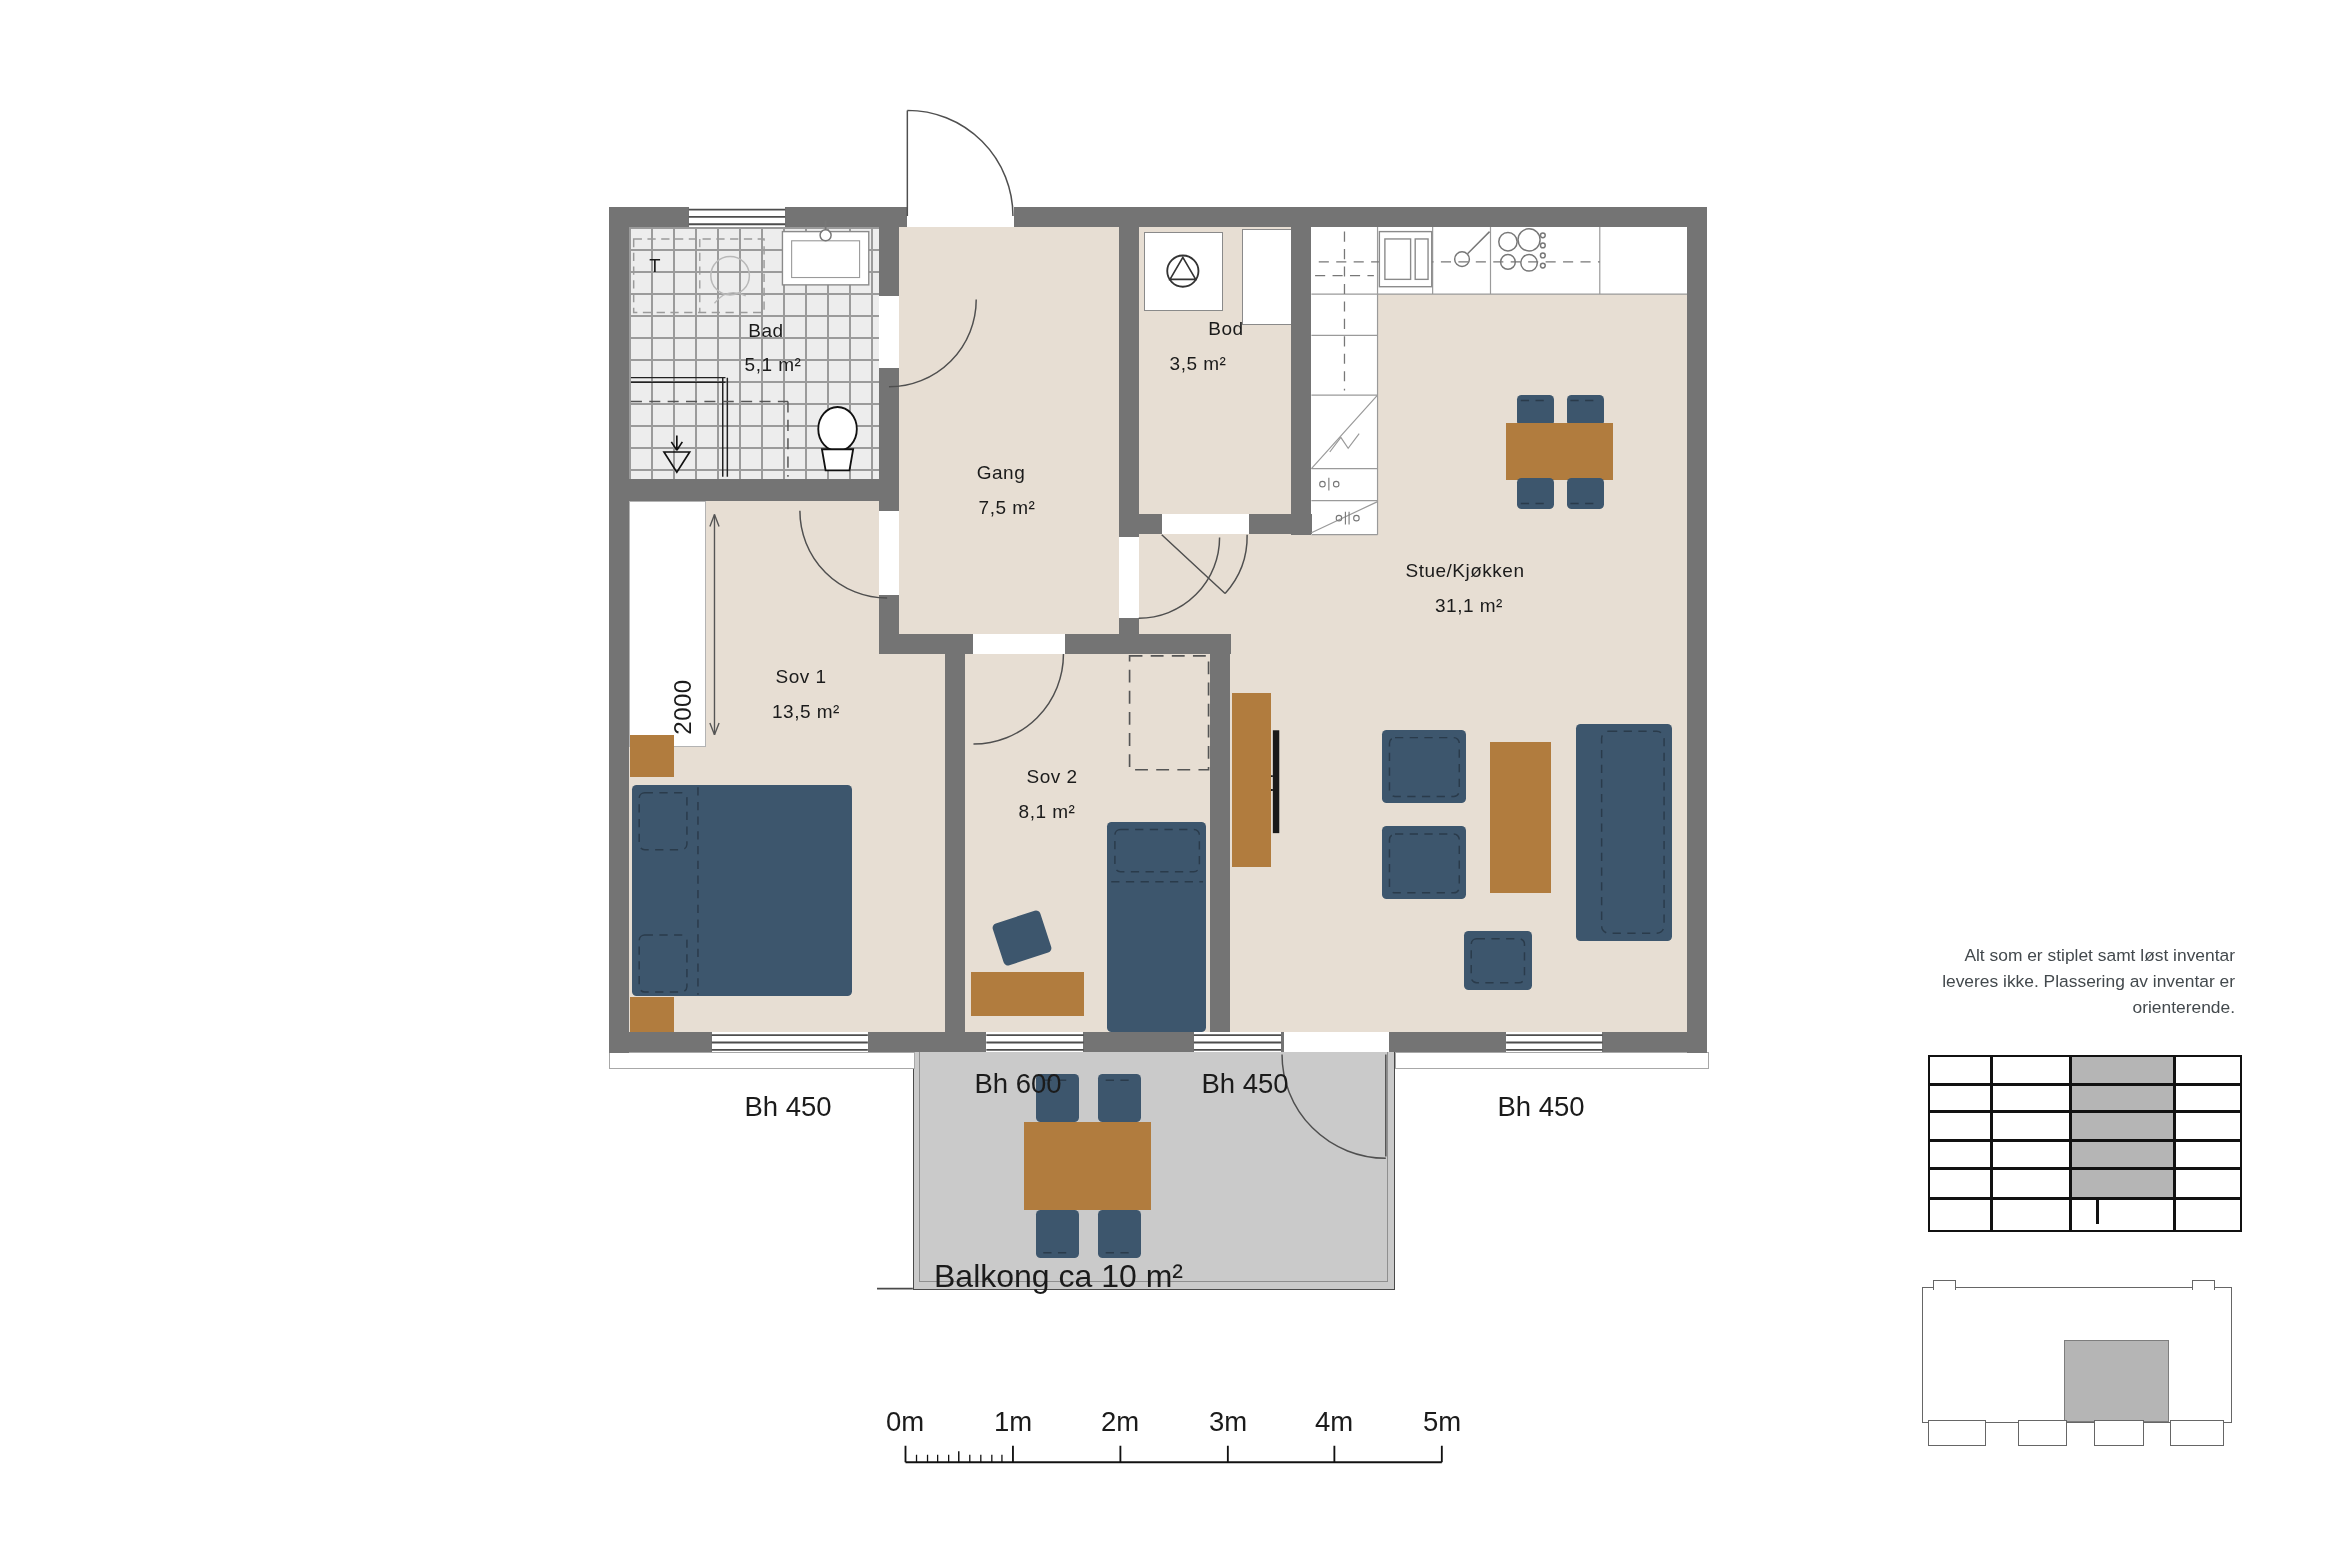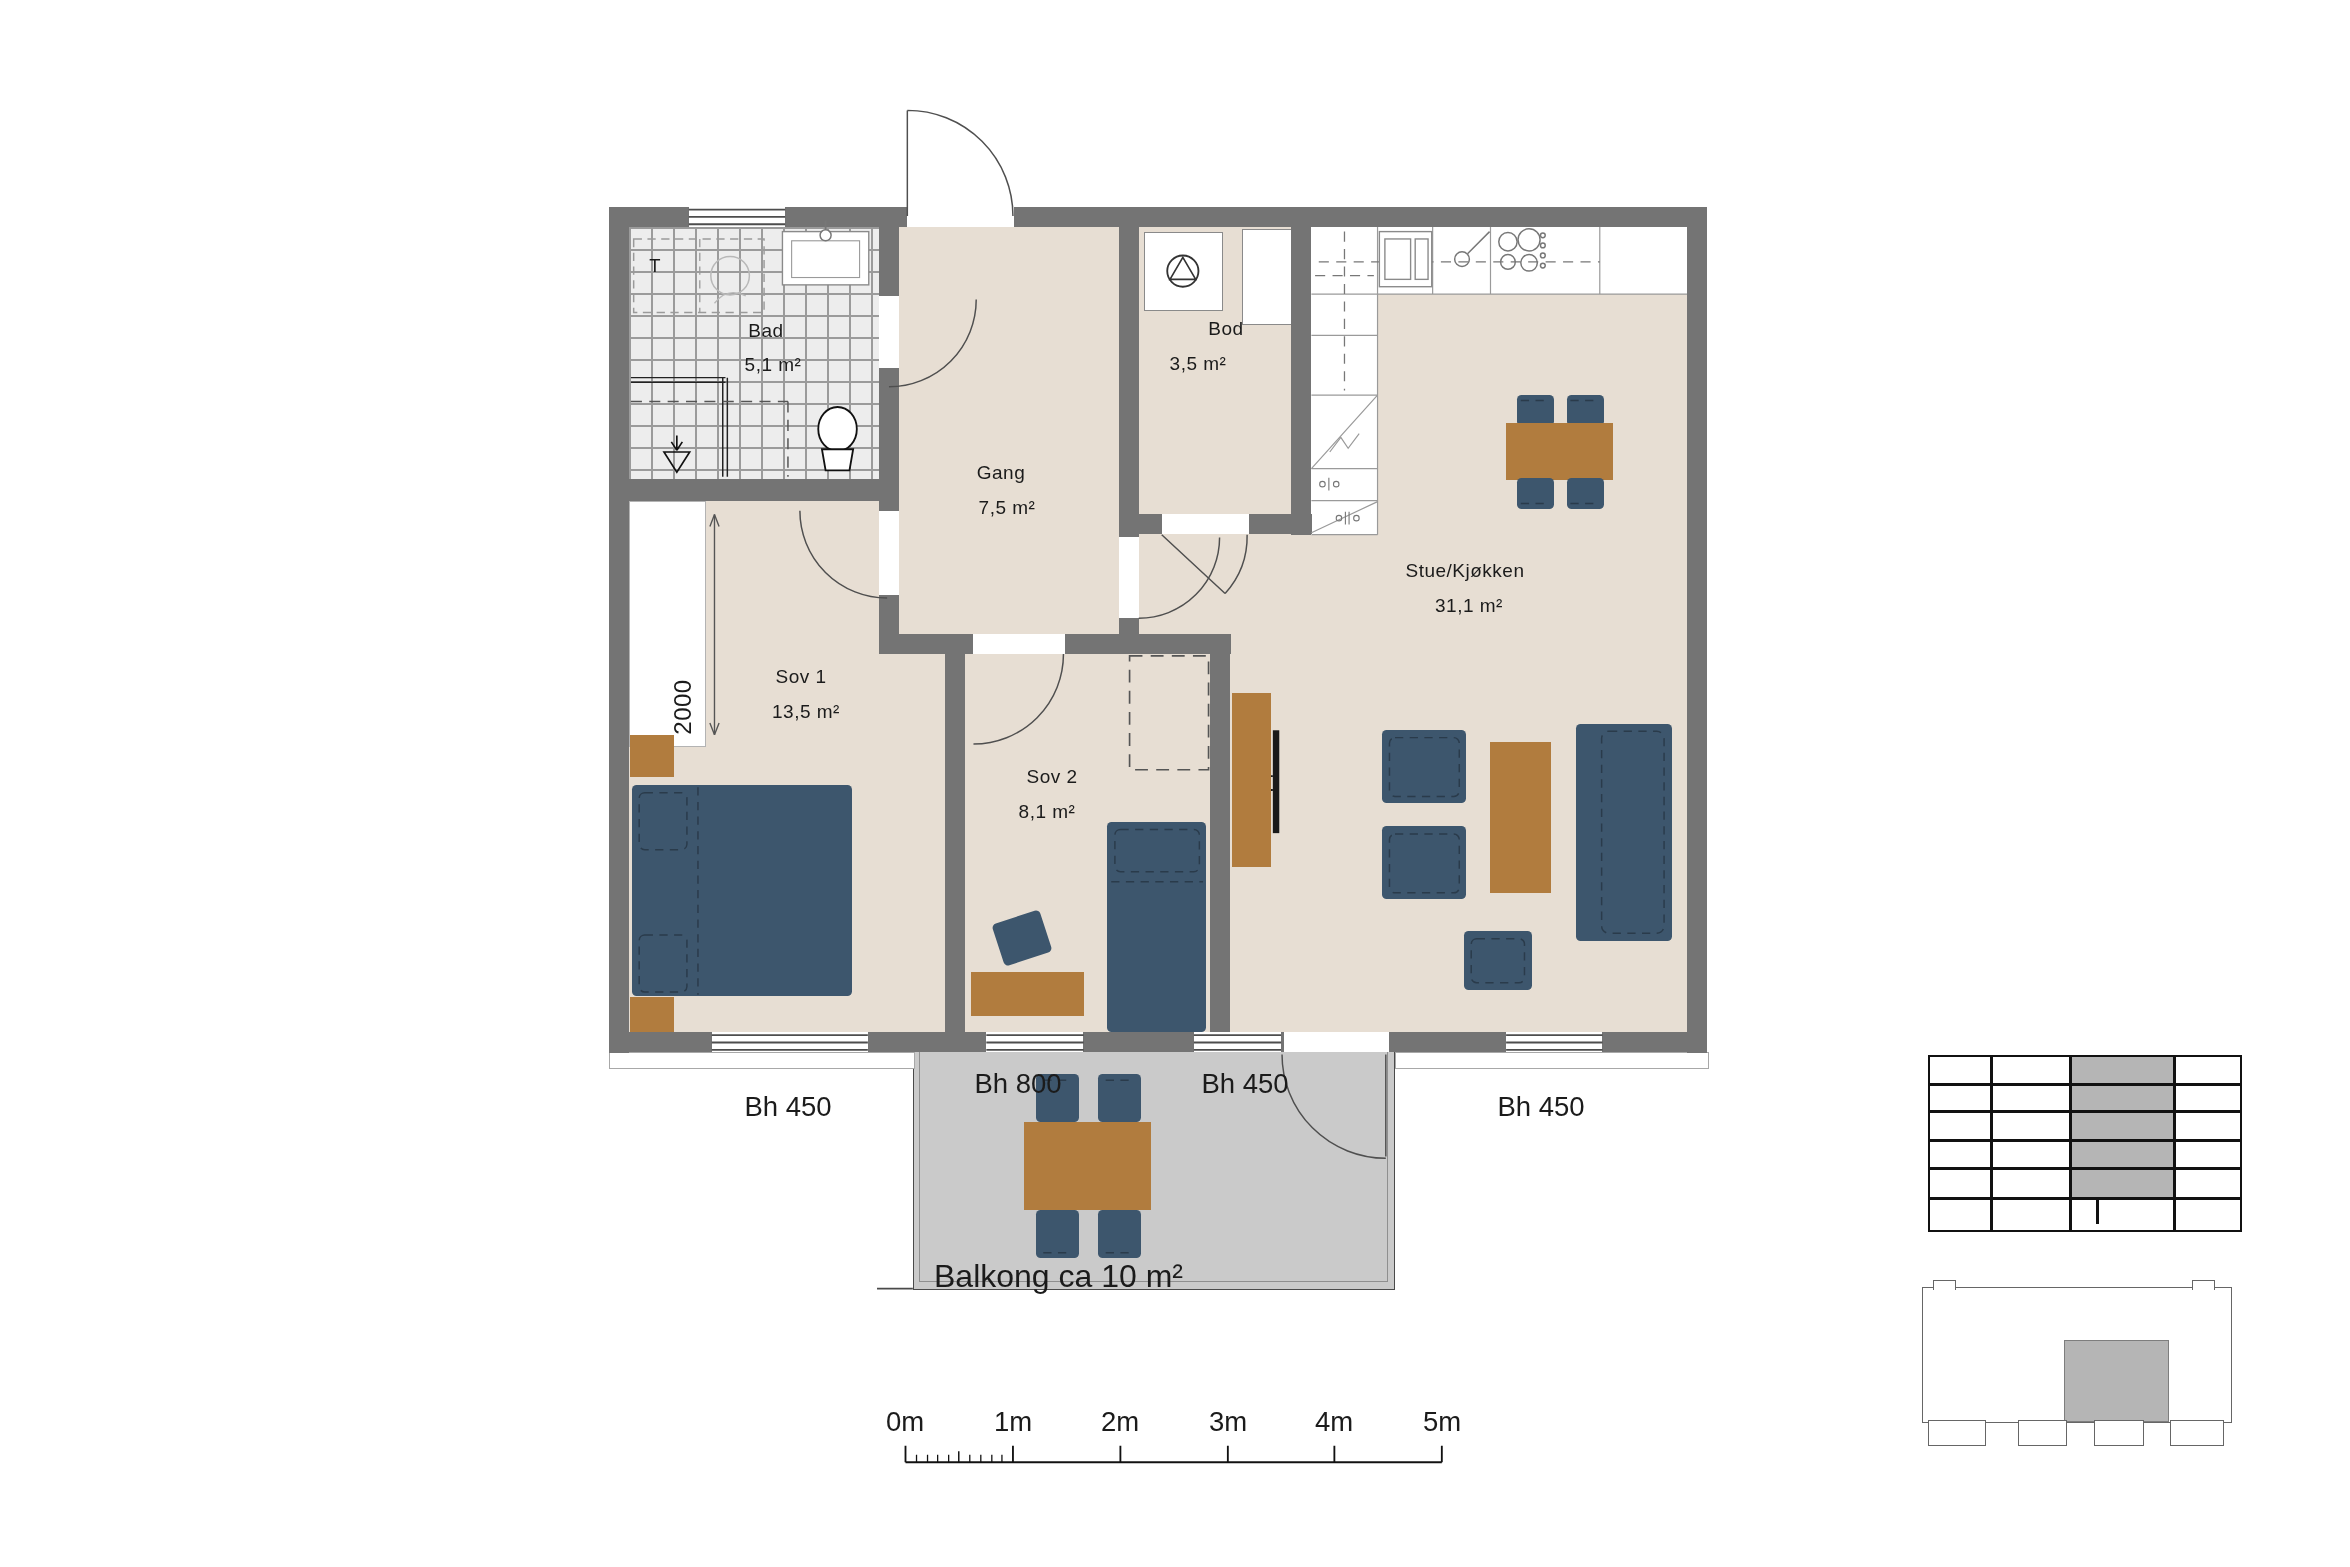--- a/index.html
+++ b/index.html
@@ -274,31 +274,36 @@
 
   <div class="rlabel" style="left:1040px;top:777px;margin-left:12px;">Sov 2</div>
   <div class="rlabel" style="left:1047px;top:812px;">8,1 m²</div>
 
   <div class="balklabel" style="left:934px;top:1242px;">Balkong ca 10 m²</div>
 
   <div class="rlabel" style="left:655px;top:266px;font-size:18.4px;">T</div>
   <div class="rlabel" style="left:683px;top:707px;font-size:24px;transform:translate(-50%,-50%) rotate(-90deg);">2000</div>
 
   <div class="bhlabel" style="left:788px;top:1107px;">Bh 450</div>
-  <div class="bhlabel" style="left:1018px;top:1084px;">Bh 800</div>
+  <div class="bhlabel" style="left:1018px;top:1084px;">Bh 600</div>
   <div class="bhlabel" style="left:1245px;top:1084px;">Bh 450</div>
   <div class="bhlabel" style="left:1541px;top:1107px;">Bh 450</div>
 
   <div class="slabel" style="left:905px;top:1422px;">0m</div>
   <div class="slabel" style="left:1013px;top:1422px;">1m</div>
   <div class="slabel" style="left:1120px;top:1422px;">2m</div>
   <div class="slabel" style="left:1228px;top:1422px;">3m</div>
   <div class="slabel" style="left:1334px;top:1422px;">4m</div>
   <div class="slabel" style="left:1442px;top:1422px;">5m</div>
 
+  <div class="note">
+    <div>Alt som er stiplet samt løst inventar</div>
+    <div>leveres ikke. Plassering av inventar er</div>
+    <div>orienterende.</div>
+  </div>
 
   <div class="kd1">
     <div class="abs" style="left:139px;top:0;width:107px;height:140px;background:#b5b5b5;"></div>
     <div class="h" style="top:26px;"></div>
     <div class="h" style="top:53px;"></div>
     <div class="h" style="top:82px;"></div>
     <div class="h" style="top:110px;"></div>
     <div class="h" style="top:140px;"></div>
     <div class="v" style="left:60px;"></div>
     <div class="v" style="left:139px;"></div>

